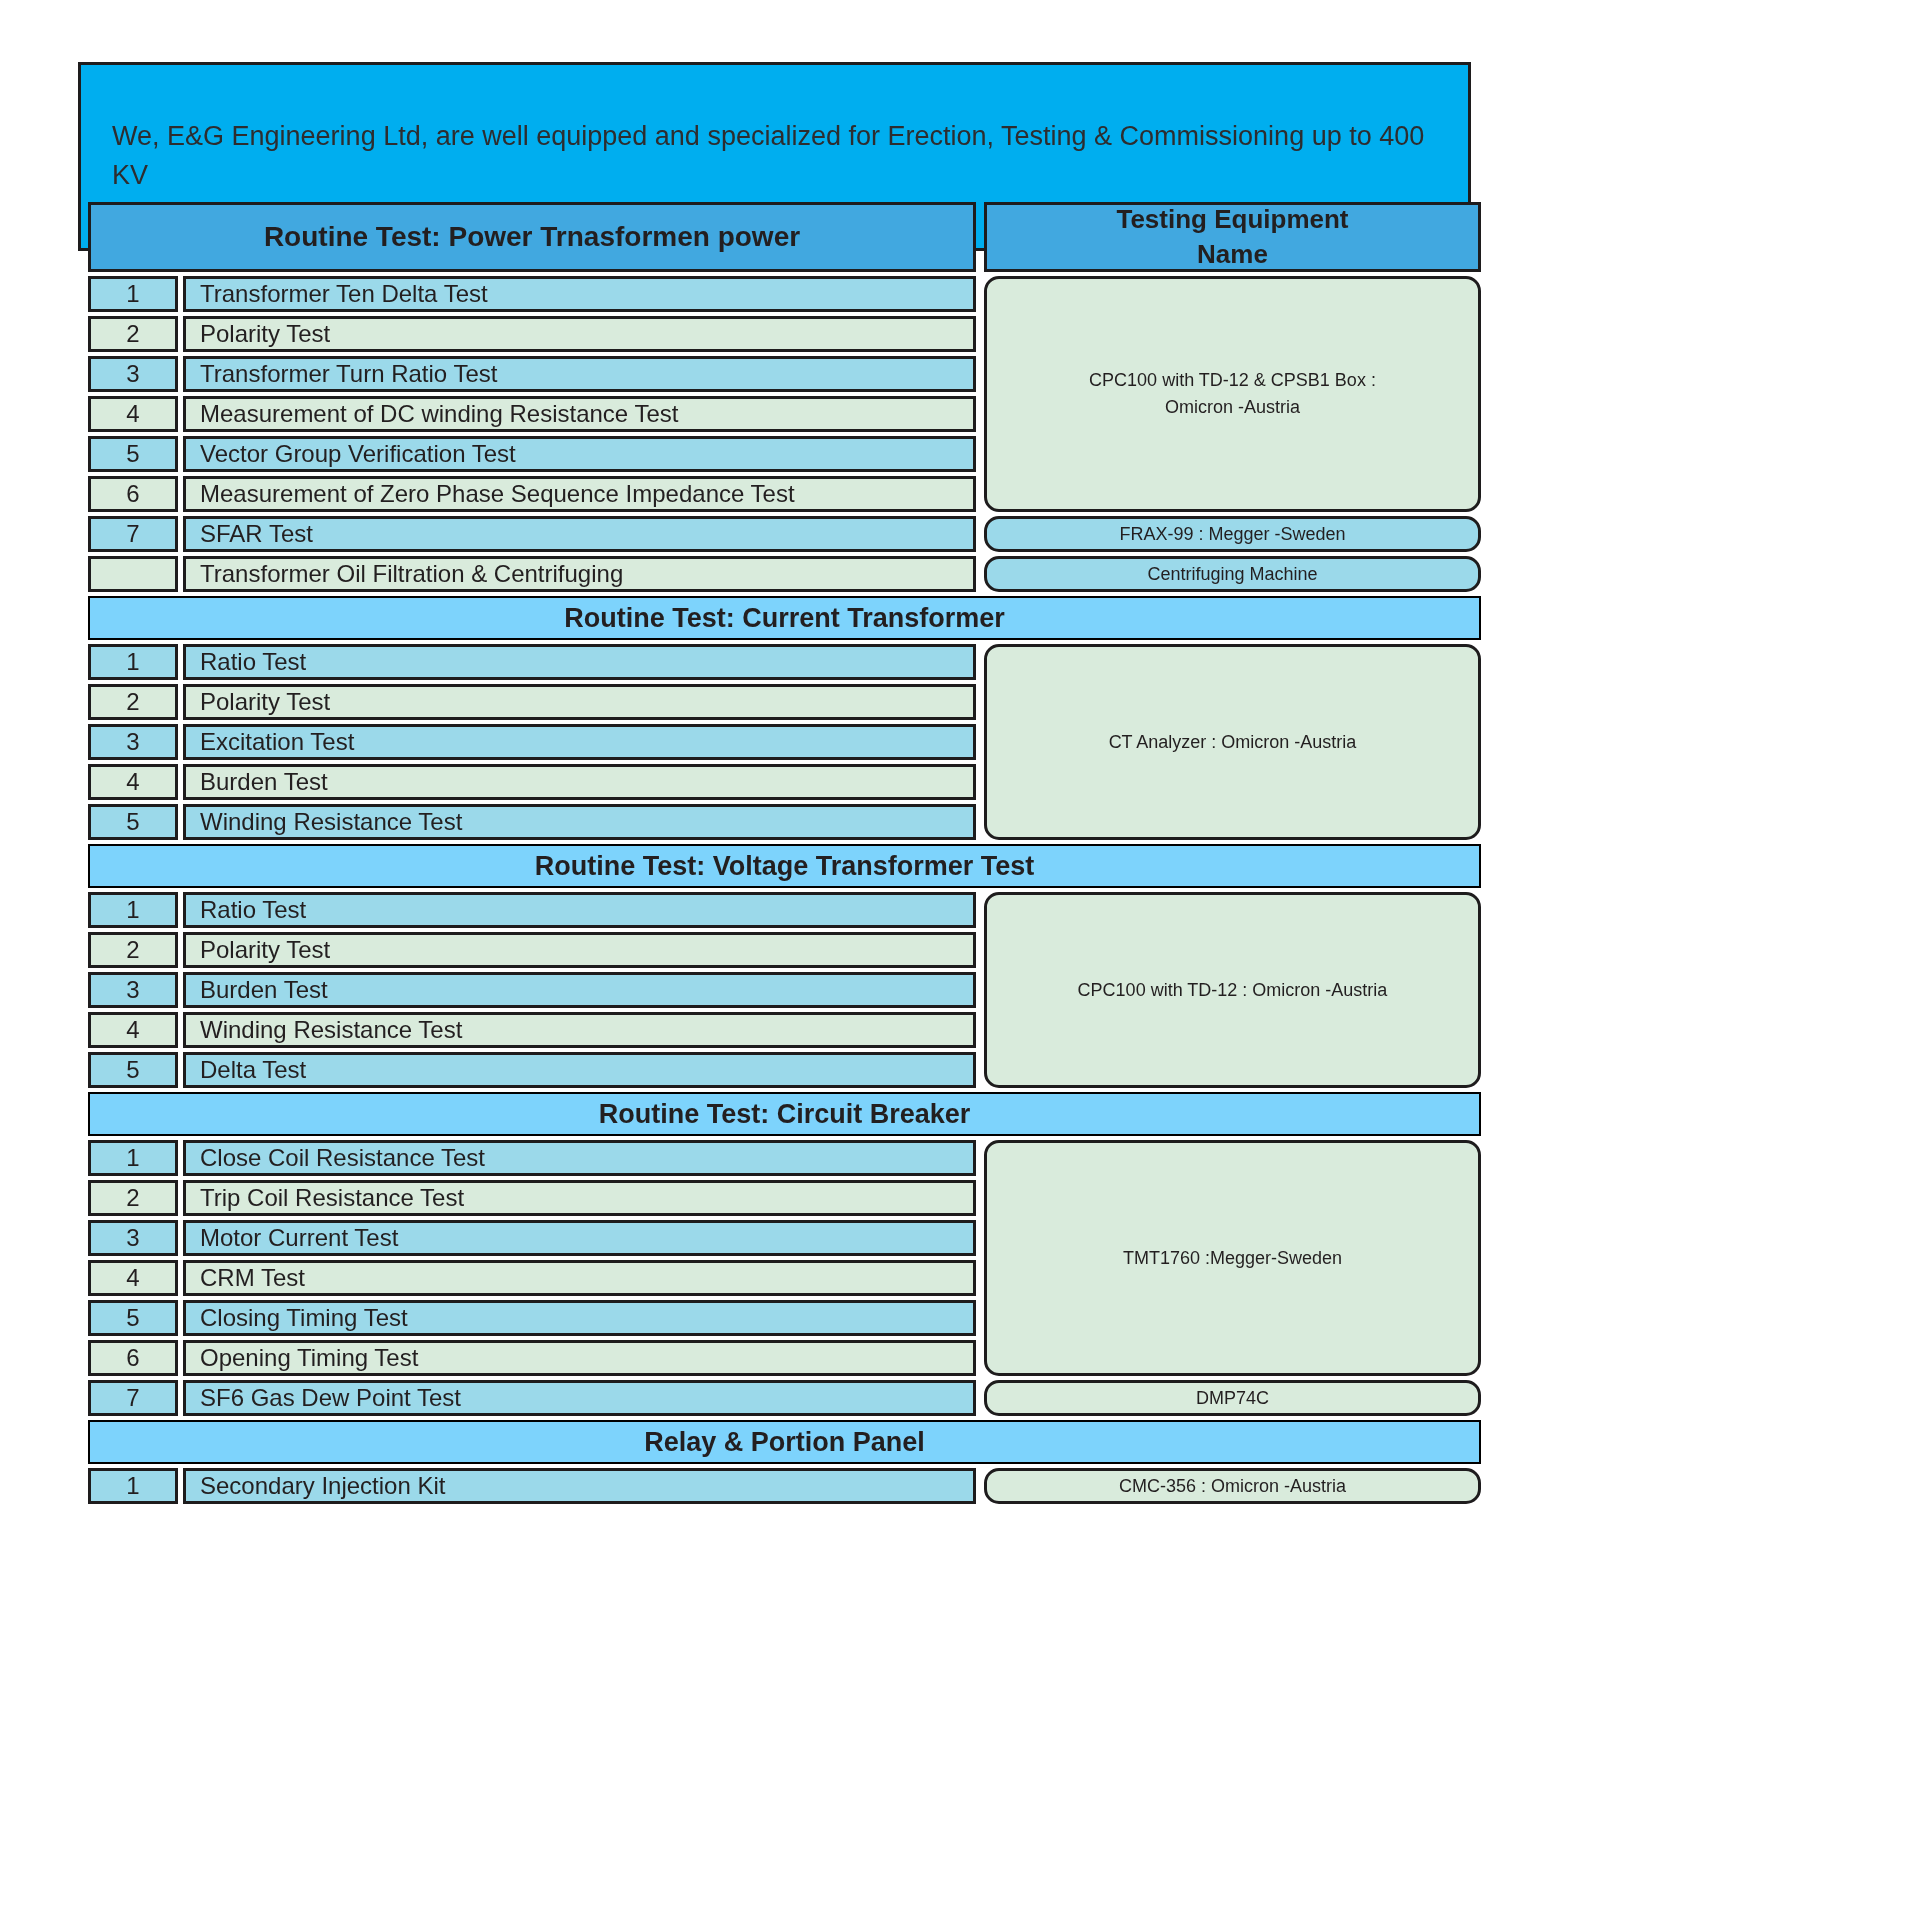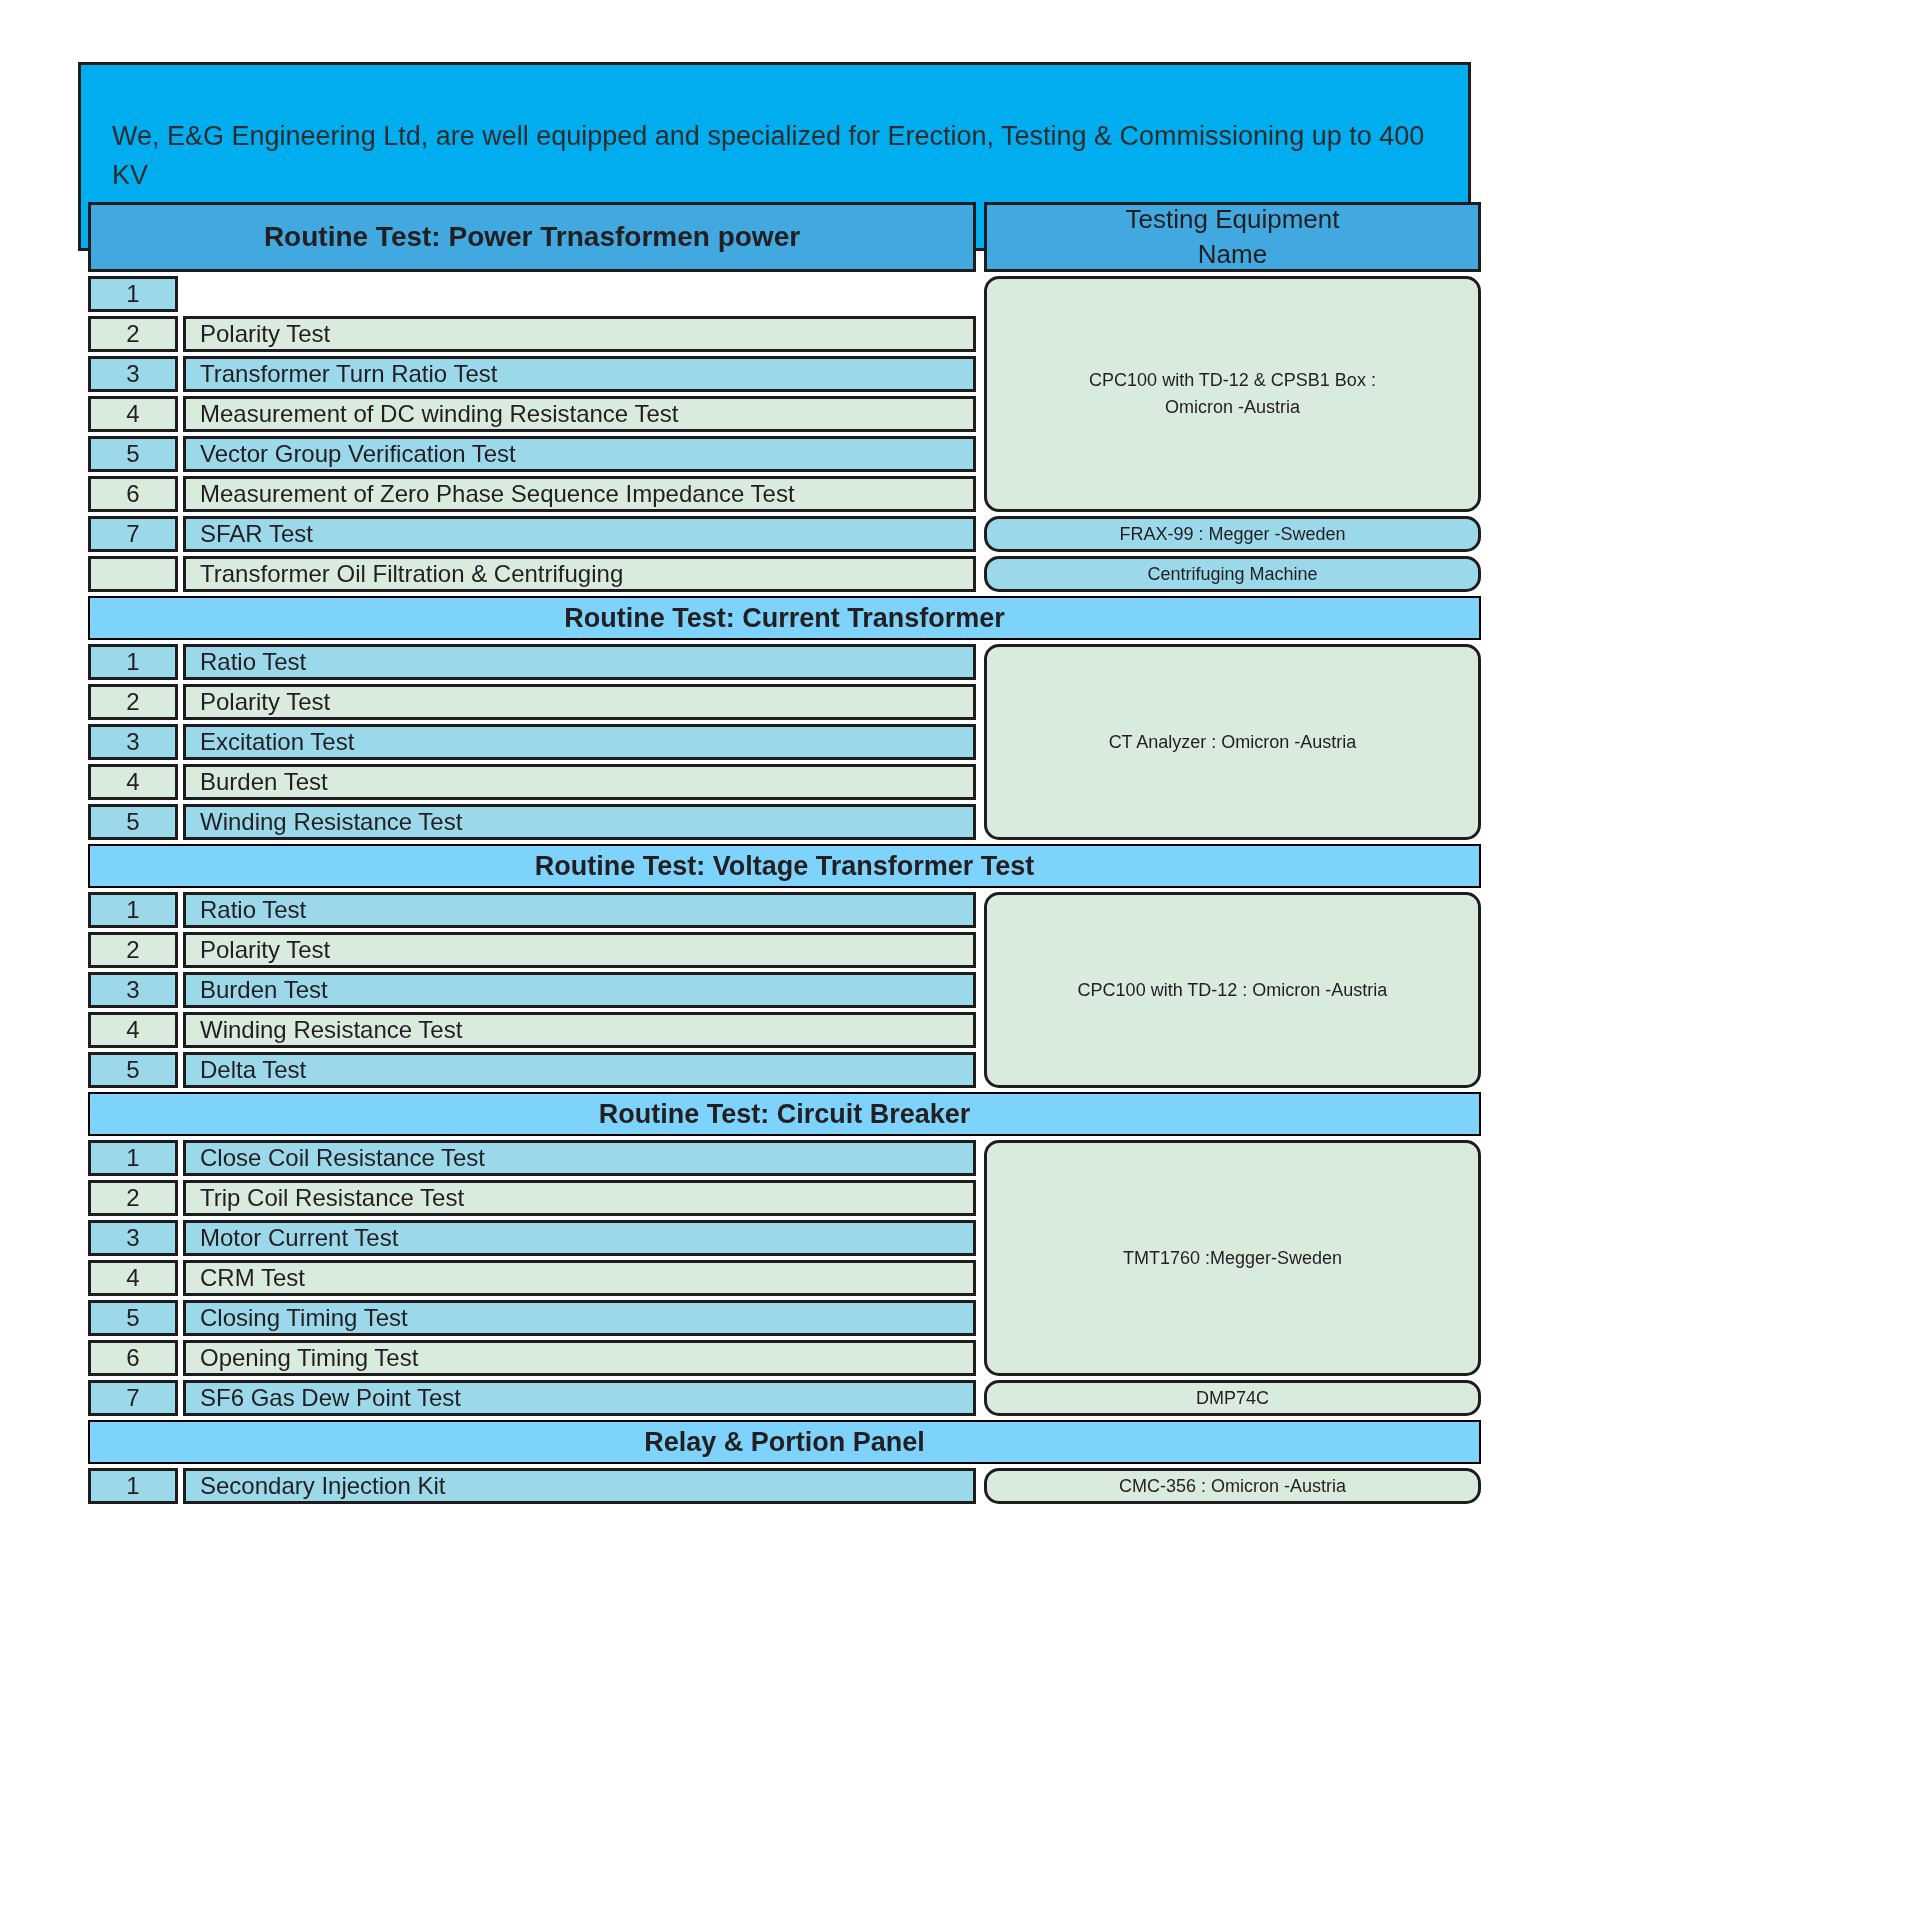--- a/index.html
+++ b/index.html
@@ -50,21 +50,21 @@
     height: 70px;
     display: flex; align-items: center; justify-content: center;
     font-weight: bold; font-size: 28px;
   }
   .eq-head {
     flex: 1;
     margin-left: 8px;
     height: 70px;
     display: flex; align-items: center; justify-content: center;
     text-align: center;
-    font-weight: normal; font-size: 26px;
+    font-weight: bold; font-size: 26px;
     white-space: pre-line;
     line-height: 1.35;
   }
 
   .section-header {
     box-sizing: border-box;
     border: 2px solid #000000;
     background: #7dd3fc;
     height: 44px;
     margin-bottom: 4px;
@@ -118,20 +118,21 @@
       <div class="cell c-head left-head">Routine Test: Power Trnasformen power</div>
       <div class="cell c-head eq-head">Testing Equipment
 Name</div>
     </div>
 
     <div id="sections-root">
         <div class="block">
           <div class="rows-col">
             <div class="row">
               <div class="cell num-cell c-blue">1</div>
+              <div class="cell test-cell c-blue">Transformer Ten Delta Test</div>
             </div>
             <div class="row">
               <div class="cell num-cell c-green">2</div>
               <div class="cell test-cell c-green">Polarity Test</div>
             </div>
             <div class="row">
               <div class="cell num-cell c-blue">3</div>
               <div class="cell test-cell c-blue">Transformer Turn Ratio Test</div>
             </div>
             <div class="row">

